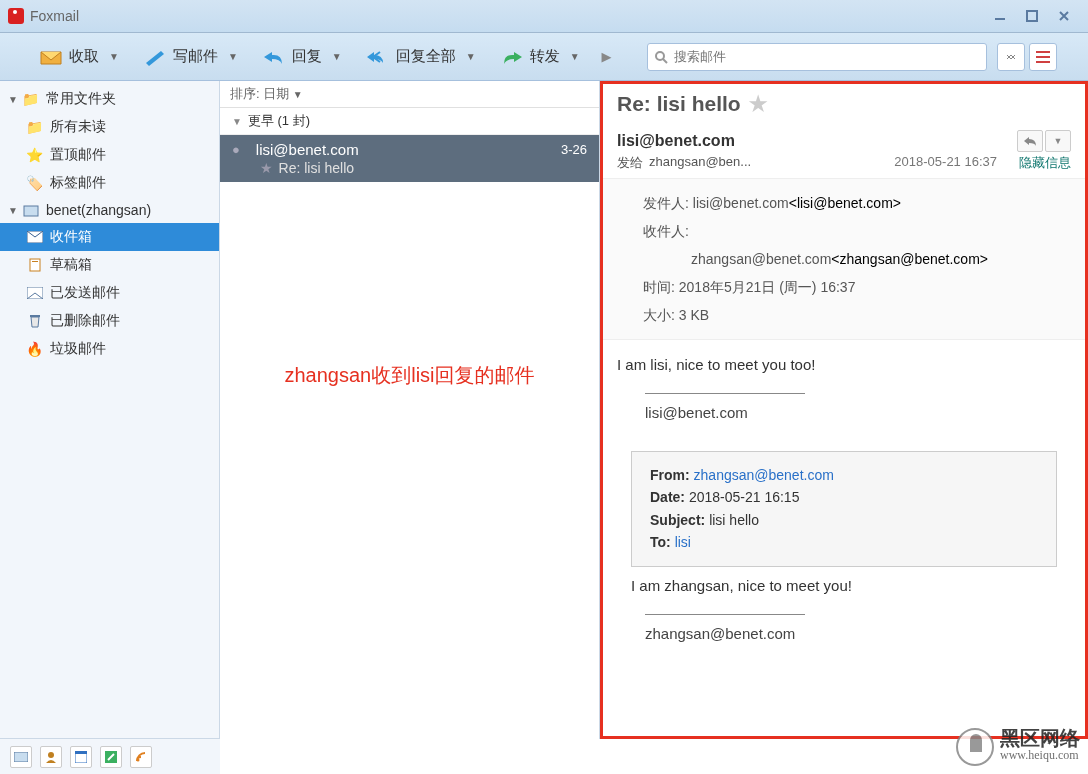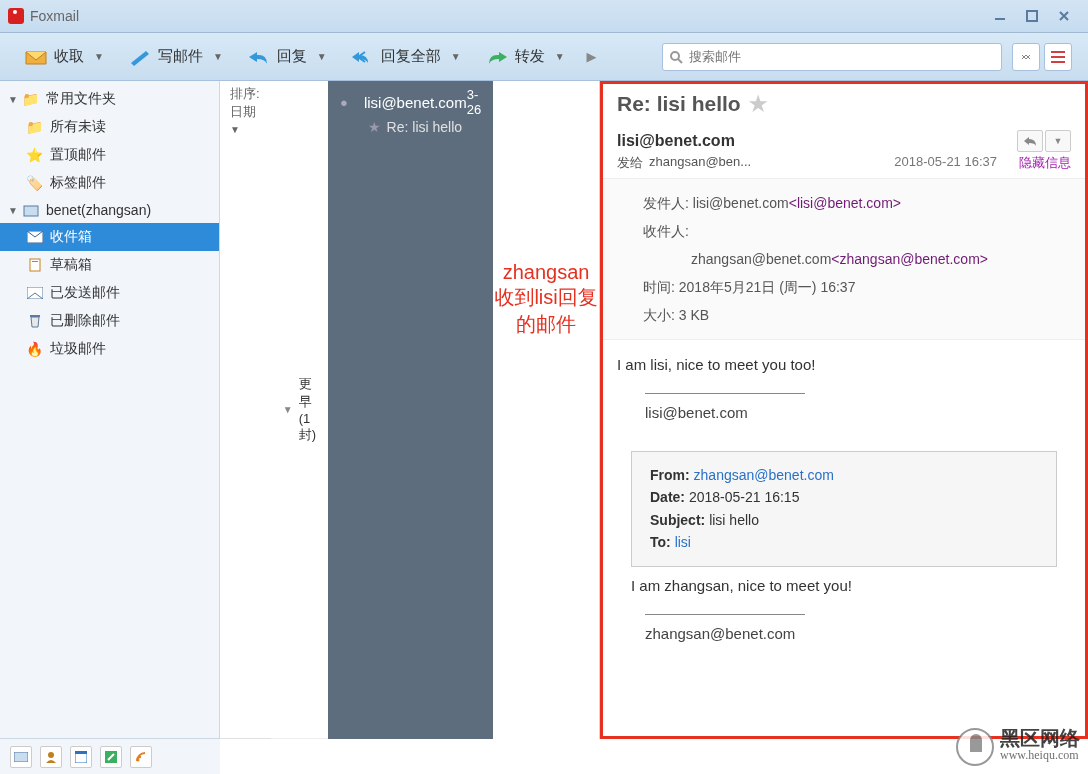--- a/index.html
+++ b/index.html
@@ -2,59 +2,59 @@
 <html><head>
 <meta charset="utf-8">
 <style>
 * { box-sizing: border-box; margin: 0; padding: 0; }
 body { font-family: "Microsoft YaHei", Arial, sans-serif; font-size: 13px; color: #333; background: #fff; width: 1088px; height: 774px; overflow: hidden; position: relative; }
 .titlebar { height: 32px; background: linear-gradient(#d3e4f3,#c5dcf0); display: flex; align-items: center; padding: 16px 8px; border-bottom: 1px solid #a0b8d0; }
 .titlebar .logo { width: 16px; height: 16px; background: #d92020; border-radius: 3px; margin-right: 6px; position: relative; }
 .titlebar .logo::after { content:""; position:absolute; left:5px; top:2px; width:4px; height:4px; background:#fff; border-radius:50%; }
 .titlebar .title { flex: 1; color: #666; font-size: 14px; }
 .winbtn { width: 32px; height: 22px; display: flex; align-items: center; justify-content: center; color: #5a7aa0; cursor: pointer; }
-.toolbar { height: 48px; background: linear-gradient(#d8e9f7,#c8ddef); border-bottom: 1px solid #a6c0dd; display: flex; align-items: center; padding: 0 16px; gap: 4px; }
+.toolbar { height: 48px; background: linear-gradient(#d8e9f7,#c8ddef); border-bottom: 1px solid #a6c0dd; display: flex; align-items: center; padding: 0 31px; gap: 4px; }
 .tbtn { display: flex; align-items: center; padding: 4px 8px; border-radius: 4px; cursor: pointer; color: #333; font-size: 15px; gap: 6px; }
 .dd { color: #666; font-size: 10px; padding: 0 4px; }
 .ticon { width: 24px; height: 18px; }
 .sep { flex: 1; }
 .searchbox { background: #fff; border: 1px solid #a6c0dd; border-radius: 3px; height: 28px; display: flex; align-items: center; width: 340px; padding: 0 6px; gap: 6px; justify-content: flex-end; }
 .searchbox input { border: none; outline: none; flex: 1; background: transparent; color: #999; font-size: 13px; }
 .sbtns { display:flex; gap:4px; margin-left:6px; }
 .sq { width:28px; height:28px; border:1px solid #a6c0dd; background:#fff; border-radius:3px; display:flex; align-items:center; justify-content:center; cursor:pointer; }
 .main { display: flex; height: calc(100% - 80px - 36px); }
 .sidebar { width: 220px; background: #f2f6fb; border-right: 1px solid #cbd8e6; padding: 4px 0; display:flex; flex-direction:column; }
 .tree { flex:1; overflow:auto; }
 .tnode { display: flex; align-items: center; padding: 5px 8px; cursor: pointer; color: #333; font-size: 14px; }
 .tnode.selected { background: #2e8bd9; color: #fff; }
 .tnode .arrow { width: 12px; color: #666; font-size: 10px; }
 .tnode .ficon { width: 18px; height: 16px; margin: 0 6px 0 2px; display:flex; align-items:center; justify-content:center; }
 .indent { padding-left: 24px; }
-.msglist { width: 380px; border-right: 1px solid #cbd8e6; display:flex; flex-direction:row; }
+.msglist { width: 380px; border-right: 1px solid #cbd8e6; display:flex; flex-direction:column; }
 .sortbar { padding: 4px 10px; color: #666; border-bottom: 1px solid #e0e0e0; font-size: 13px; }
 .grouprow { padding: 4px 12px; color: #333; border-bottom: 1px solid #eee; font-size: 13px; display:flex; align-items:center; gap:6px; }
 .msgitem { background: #5d6d7e; color: #fff; padding: 6px 12px; }
 .msgrow { display:flex; align-items:center; }
 .msgrow .from { flex:1; font-size:15px; margin-left:16px; }
 .msgrow .date { font-size:13px; }
 .msgsub { font-size:14px; padding-left:28px; margin-top:2px; color:#e0e0e0; }
 .annot { color:#e63020; font-size:20px; text-align:center; margin-top:180px; }
 .preview { flex: 1; border: 3px solid #e63020; background: #fff; display: flex; flex-direction: column; overflow: hidden; }
 .psubj { padding: 8px 14px; font-size: 21px; font-weight: bold; color: #555; display:flex; align-items:center; gap:8px; }
 .psubj .star { color:#ccc; }
 .phead { display:flex; align-items:center; padding: 6px 14px 0; }
 .phead .fromname { font-size: 16px; font-weight: bold; flex:1; }
 .rbtns { display:flex; gap:2px; }
 .rbtn { width:26px; height:22px; border:1px solid #ccc; background:#f8f8f8; border-radius:2px; display:flex; align-items:center; justify-content:center; cursor:pointer; }
 .psent { display:flex; align-items:flex-start; padding: 2px 14px 6px; color:#555; font-size:13px; gap:6px; }
 .psent .to { flex:1; }
 .psent .datetime { color:#777; }
-.psent .hidelink { color:#a21caf; cursor:pointer;padding-left:16px; }
+.psent .hidelink { color:#0f766e; cursor:pointer;padding-left:16px; }
 .details { background:#fafafa; padding: 10px 24px 10px 40px; border-top:1px solid #eee; border-bottom:1px solid #eee; color:#555; font-size:14px; line-height:2; }
-.details .addr { color:#701a75; }
+.details .addr { color:#000000; }
 .pbody { padding: 16px 14px; font-size: 15px; color:#333; flex:1; overflow:auto; }
 .divider { border:none; border-top:1px solid #888; width:160px; margin:20px 0 10px 28px; }
 .sig { padding-left:28px; color:#444; font-size:15px; }
 .quoted { margin: 30px 14px 0; border:1px solid #ccc; background:#f6f6f6; padding:12px 18px; font-size:14px; line-height:1.6; }
 .quoted b { font-weight:bold; }
 .quoted .link { color:#2970c8; }
 .qbody { padding: 10px 14px 0; font-size:15px; }
 .statusbar { height:36px; background:#f2f6fb; border-top:1px solid #cbd8e6; display:flex; align-items:center; padding:0 10px; gap:8px; position:absolute; bottom:0; left:0; width:220px; }
 .sicon { width:22px; height:22px; border:1px solid #ccc; background:#fff; border-radius:2px; display:flex; align-items:center; justify-content:center; cursor:pointer; }
 .watermark { position:absolute; right:8px; bottom:8px; display:flex; gap:6px; opacity:0.85; font-family:SimSun,serif; }

